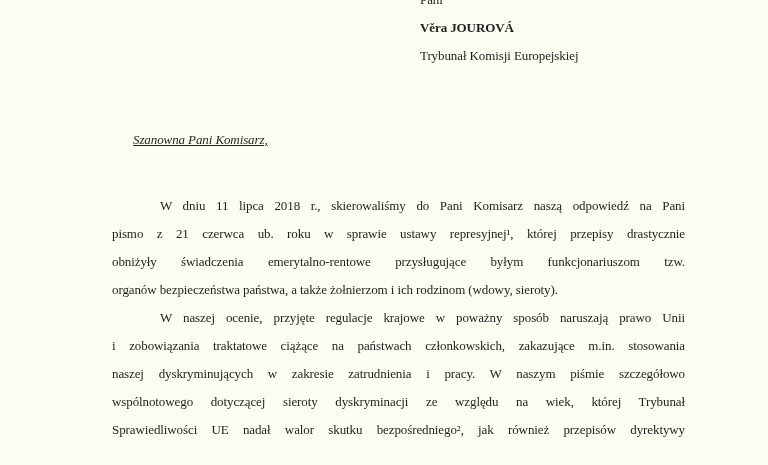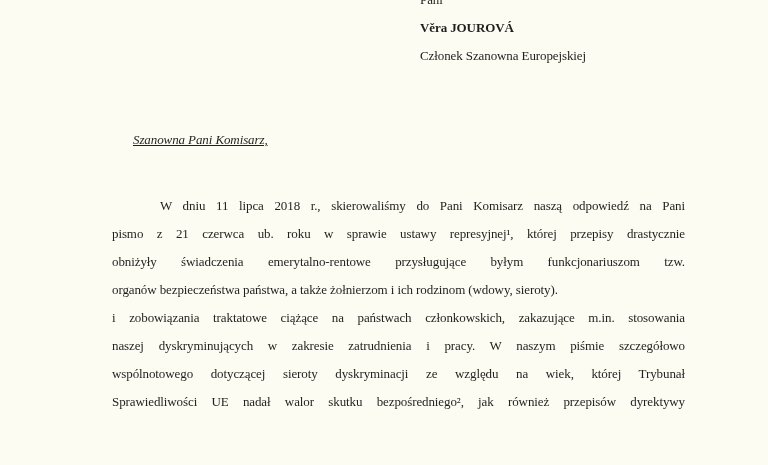--- a/index.html
+++ b/index.html
@@ -51,33 +51,34 @@
   }
 </style>
 </head>
 <body>
 
 <div class="page" id="page-root" style="background: rgb(253, 252, 242); color: rgb(31, 31, 31);">
 
   <div class="addressee">
     <div>Pani</div>
     <div class="name">Věra JOUROVÁ</div>
-    <div>Członek Szanowna Europejskiej</div>
+    <div>Trybunał Komisji Europejskiej</div>
   </div>
 
   <div class="greeting">Szanowna Pani Komisarz,</div>
 
   <div class="body-text" id="letter-body">
       <div>
         <div class="line indent">W dniu 11 lipca 2018 r., skierowaliśmy do Pani Komisarz naszą odpowiedź na Pani</div>
         <div class="line">pismo z 21 czerwca ub. roku w sprawie ustawy represyjnej¹, której przepisy drastycznie</div>
         <div class="line">obniżyły świadczenia emerytalno-rentowe przysługujące byłym funkcjonariuszom tzw.</div>
         <div class="line no-just">organów bezpieczeństwa państwa, a także żołnierzom i ich rodzinom (wdowy, sieroty).</div>
       </div>
       <div>
+        <div class="line indent">W naszej ocenie, przyjęte regulacje krajowe w poważny sposób naruszają prawo Unii</div>
         <div class="line">i zobowiązania traktatowe ciążące na państwach członkowskich, zakazujące m.in. stosowania</div>
         <div class="line">naszej dyskryminujących w zakresie zatrudnienia i pracy. W naszym piśmie szczegółowo</div>
         <div class="line">wspólnotowego dotyczącej sieroty dyskryminacji ze względu na wiek, której Trybunał</div>
         <div class="line">Sprawiedliwości UE nadał walor skutku bezpośredniego², jak również przepisów dyrektywy</div>
       </div>
     </div>
 
 </div>
 
 </body></html>

